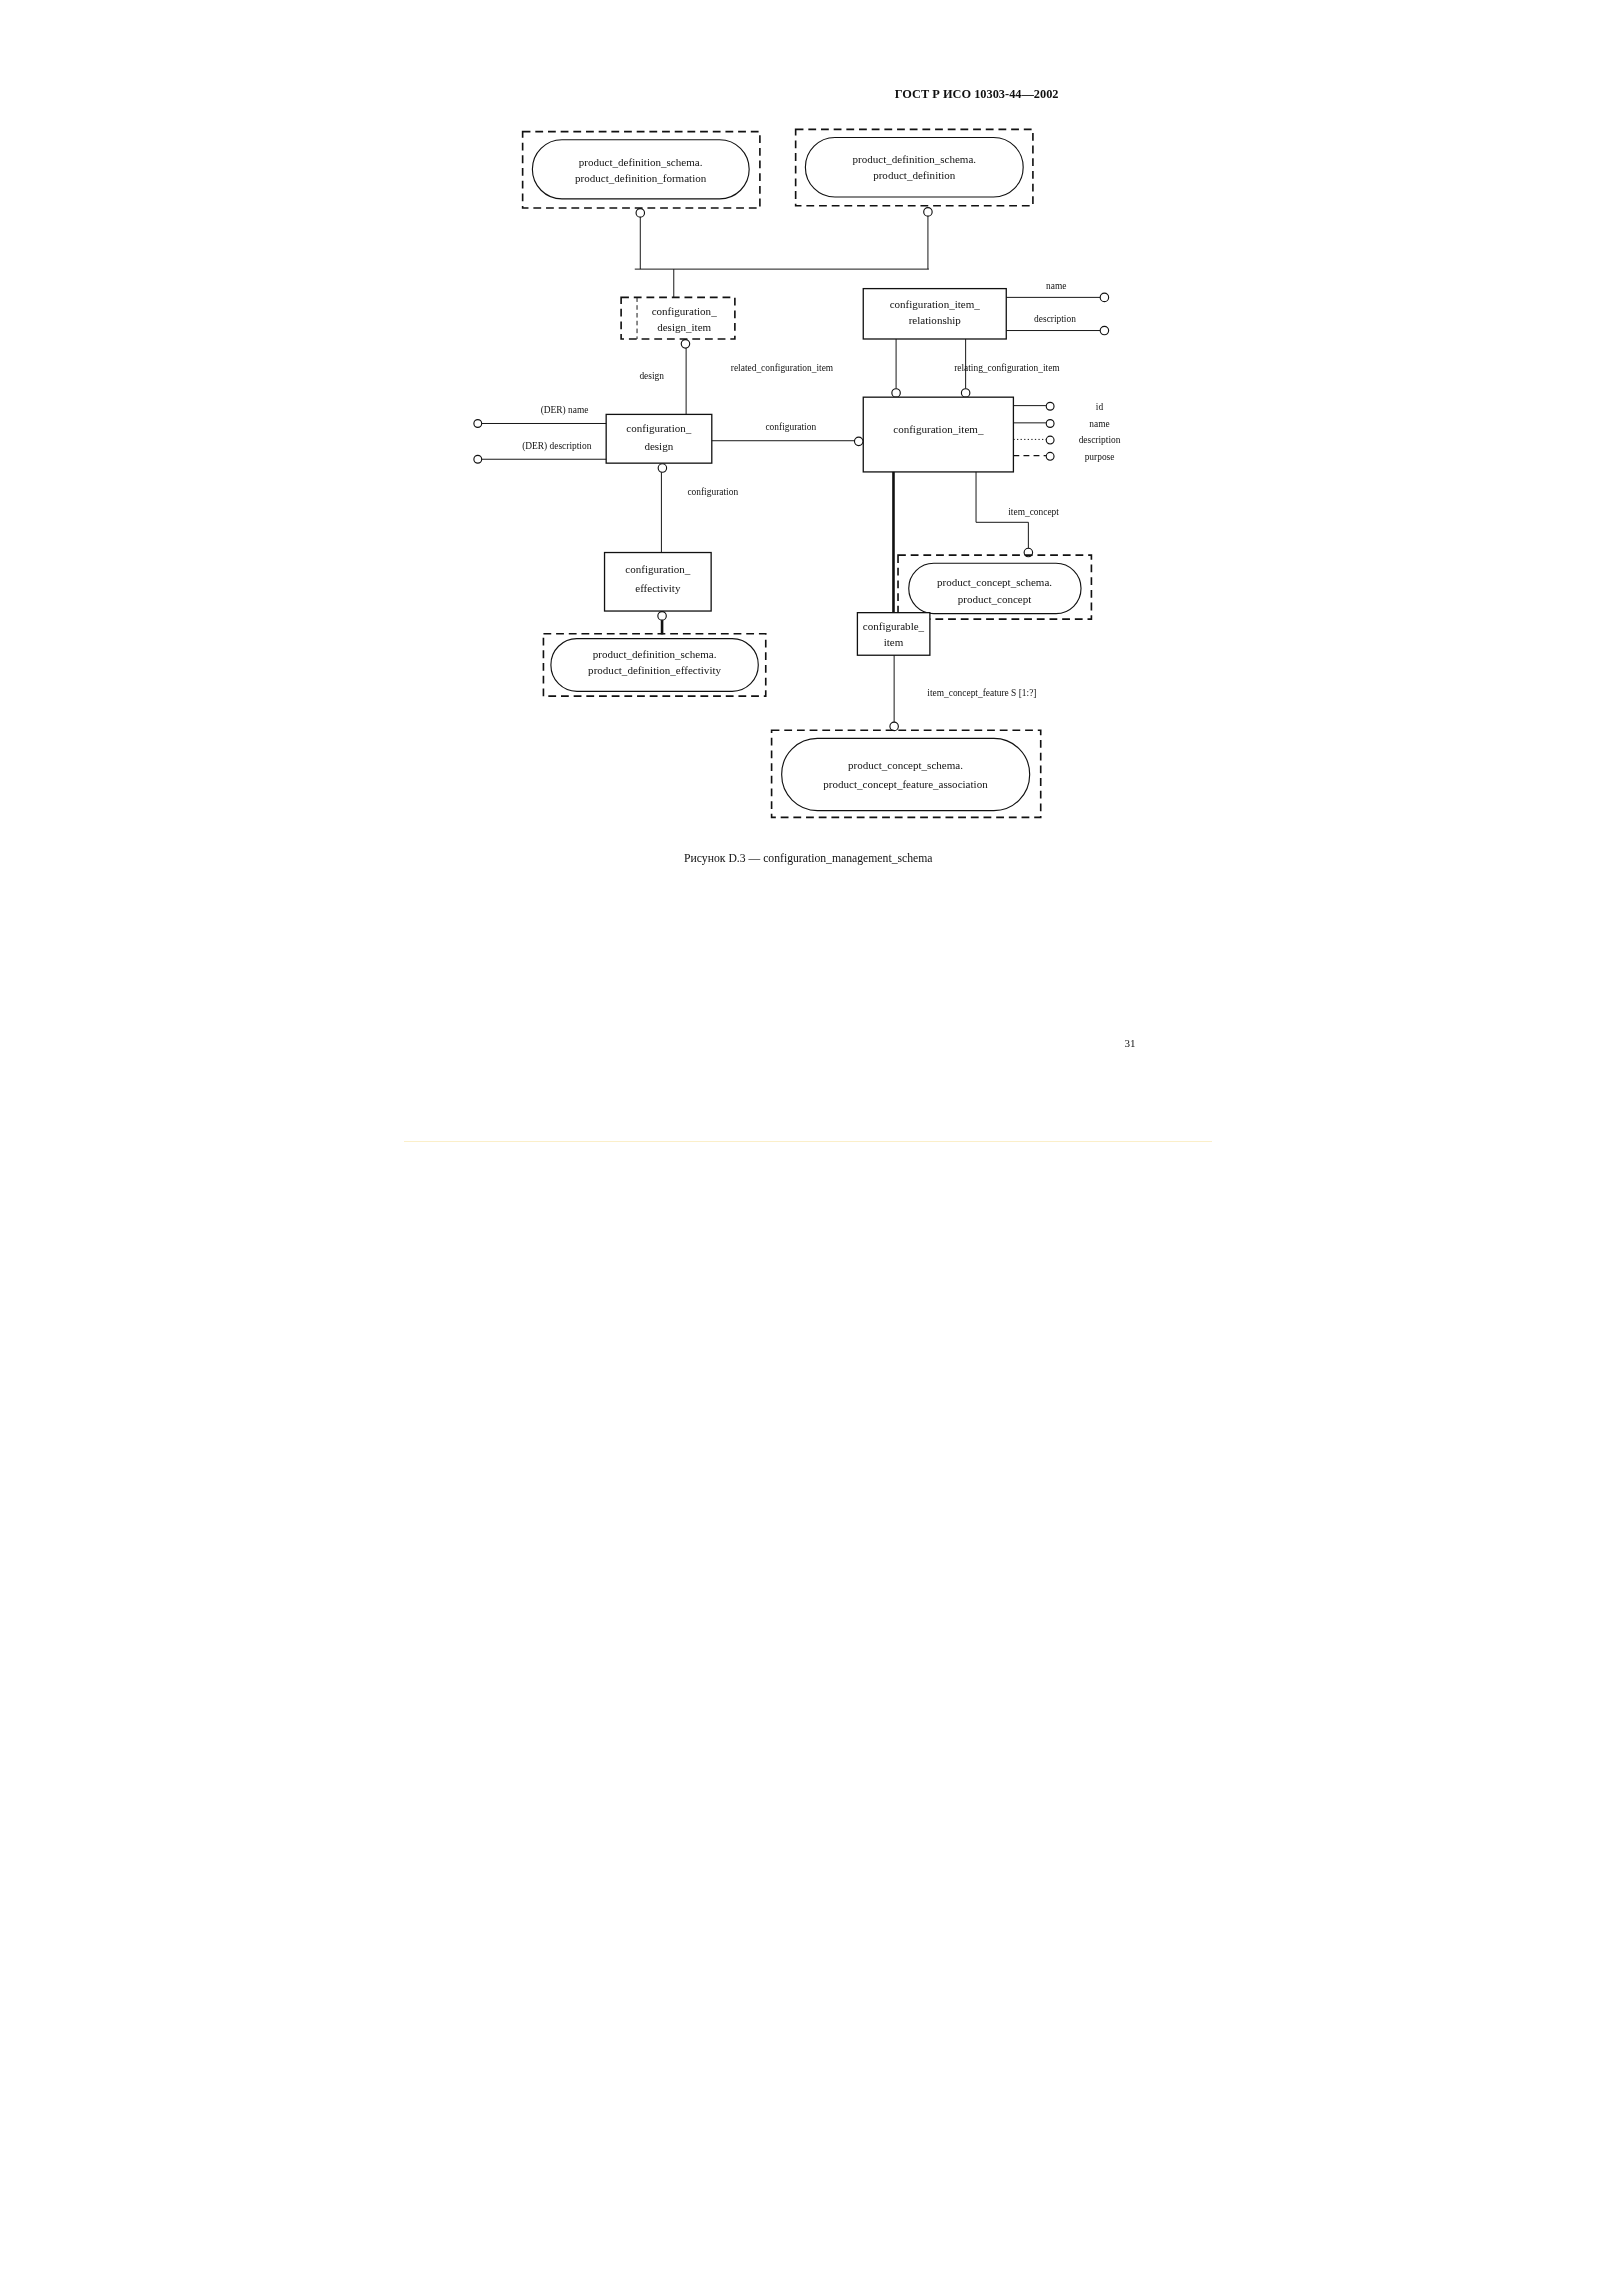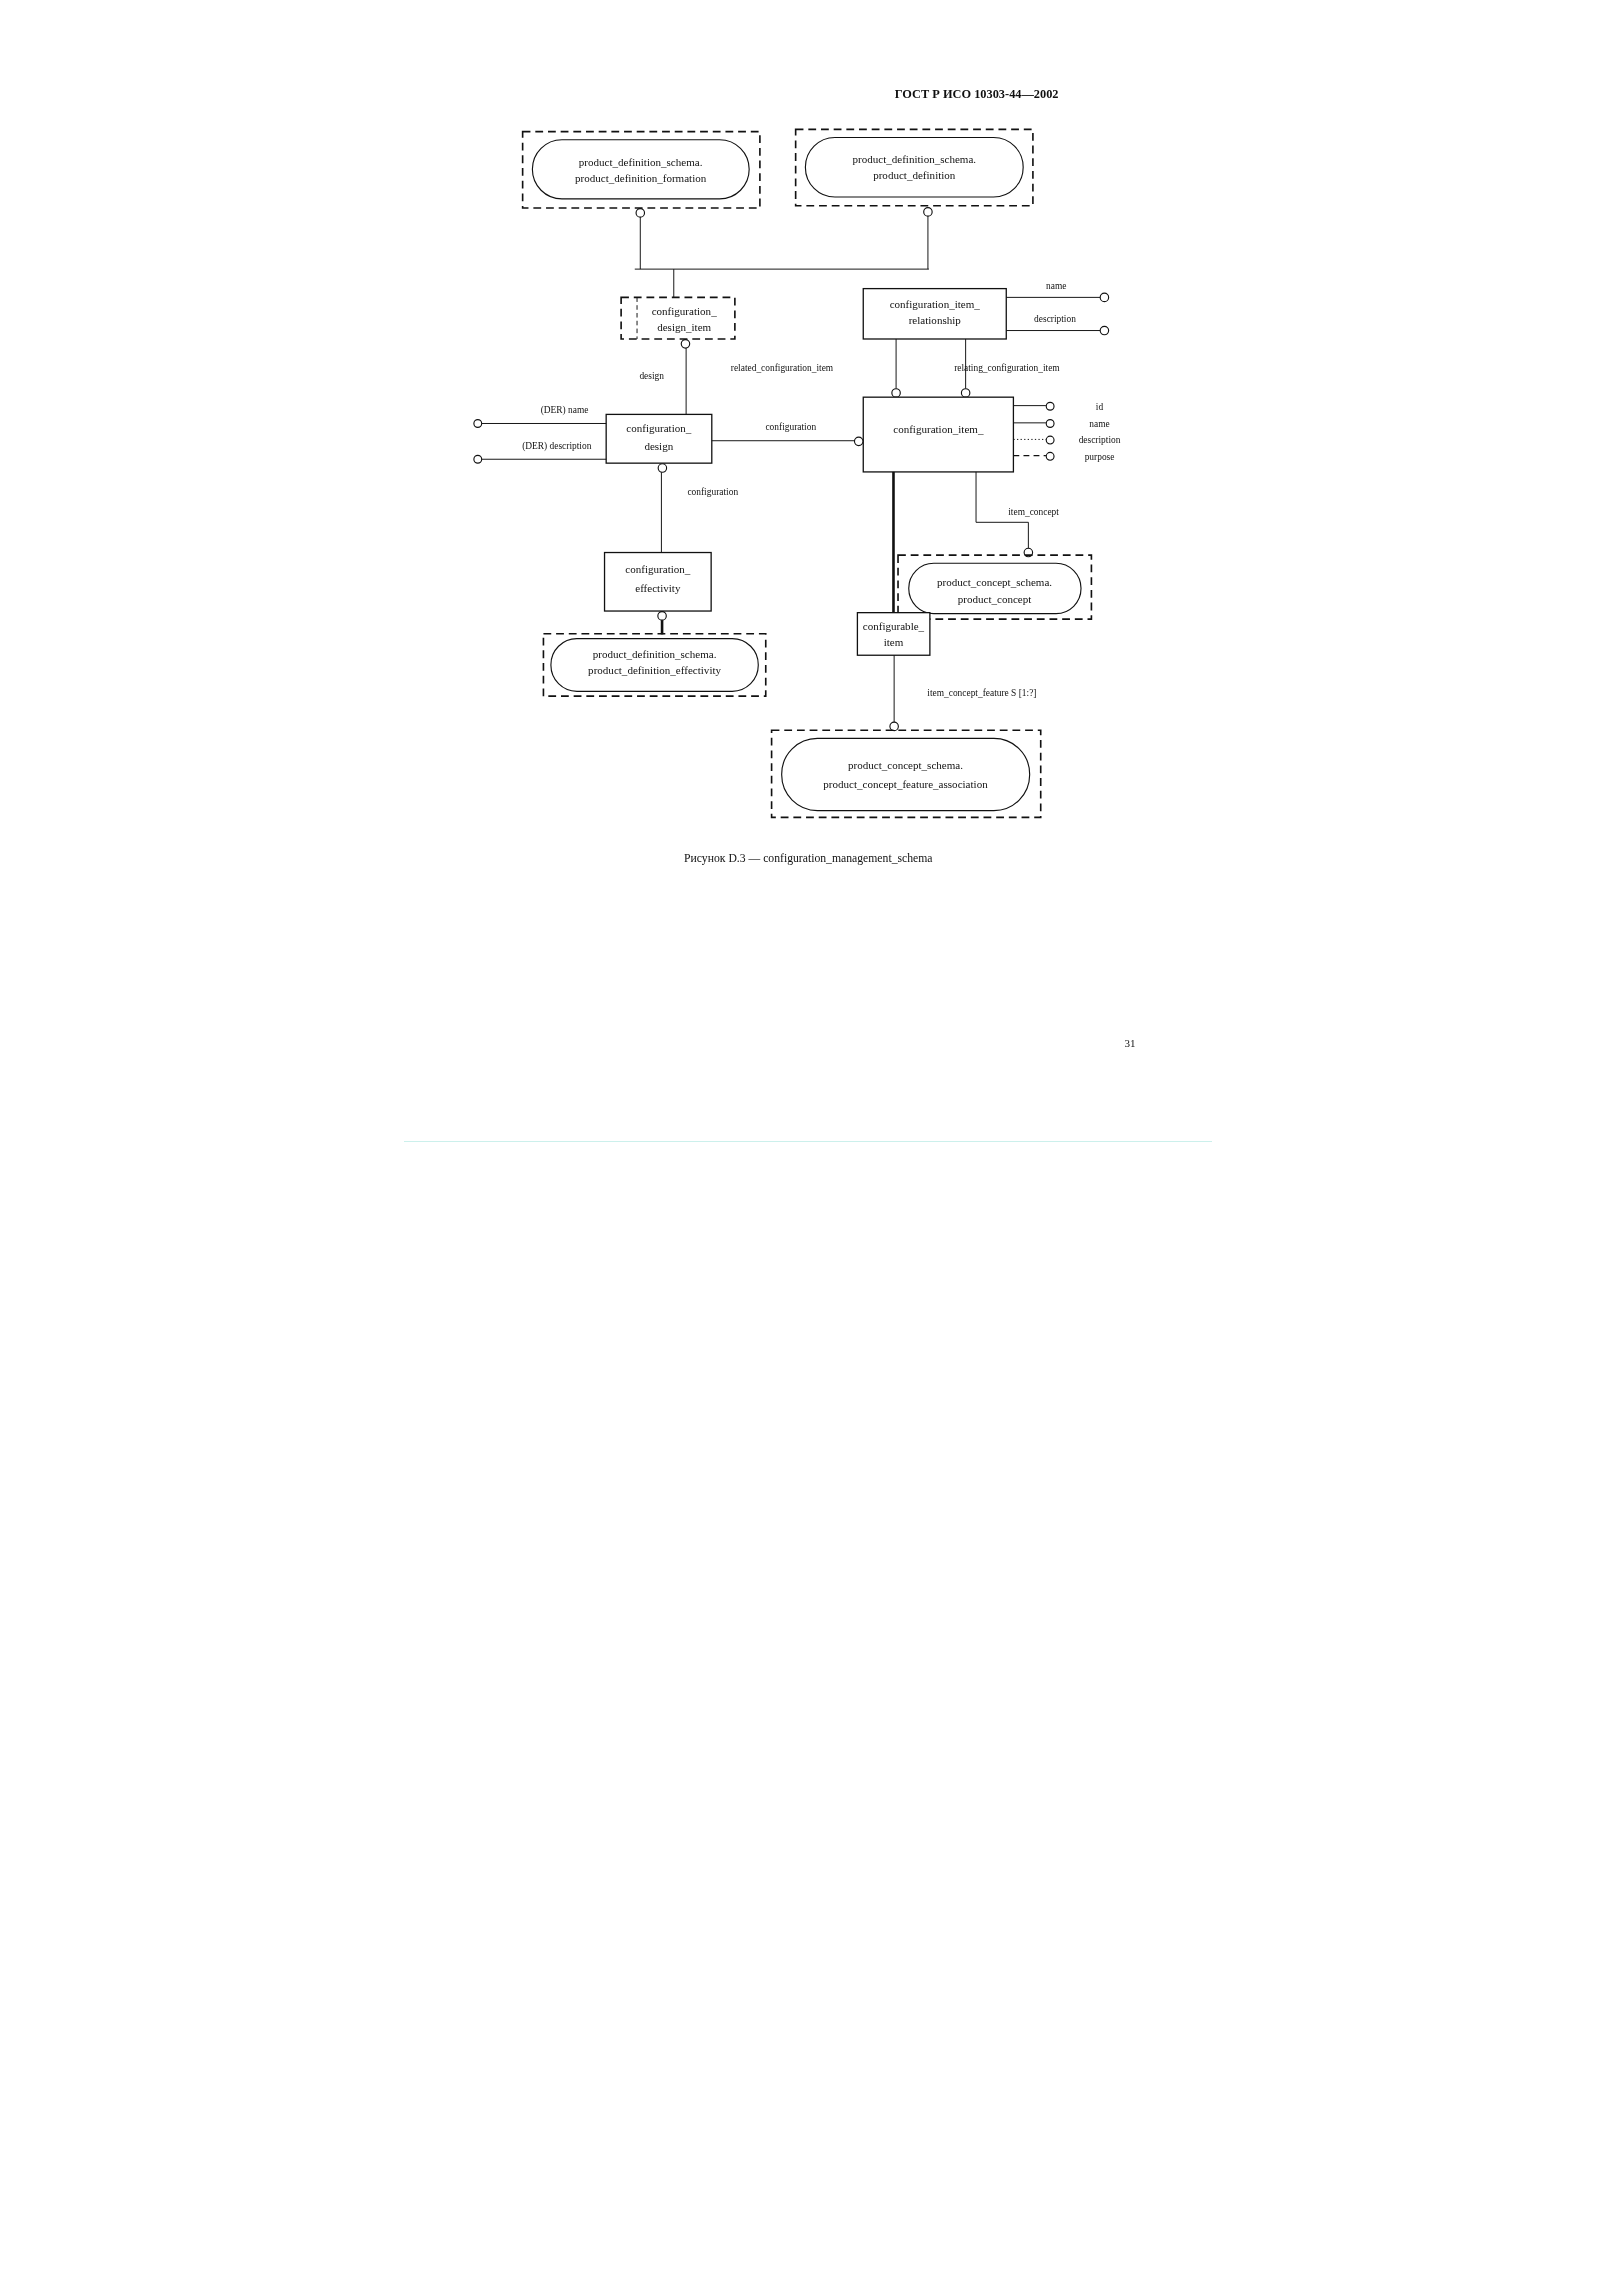--- a/index.html
+++ b/index.html
@@ -5,21 +5,21 @@
   html, body {
     margin: 0;
     padding: 0;
     background: #ffffff;
     font-family: "Liberation Serif", "DejaVu Serif", serif;
   }
   .page {
     position: relative;
     width: 808px;
     margin: 0 auto;
-    background: #14b8a6;
+    background: #eab308;
   }
   .page svg {
     display: block;
     width: 100%;
     height: auto;
   }
   
   .ink-text { fill: #111111; }
   .entity-box { fill: #ffffff; stroke: #111111; stroke-width: 4; }
   .dashed-box { fill: none; stroke: #111111; stroke-width: 5; stroke-dasharray: 24 15; }

